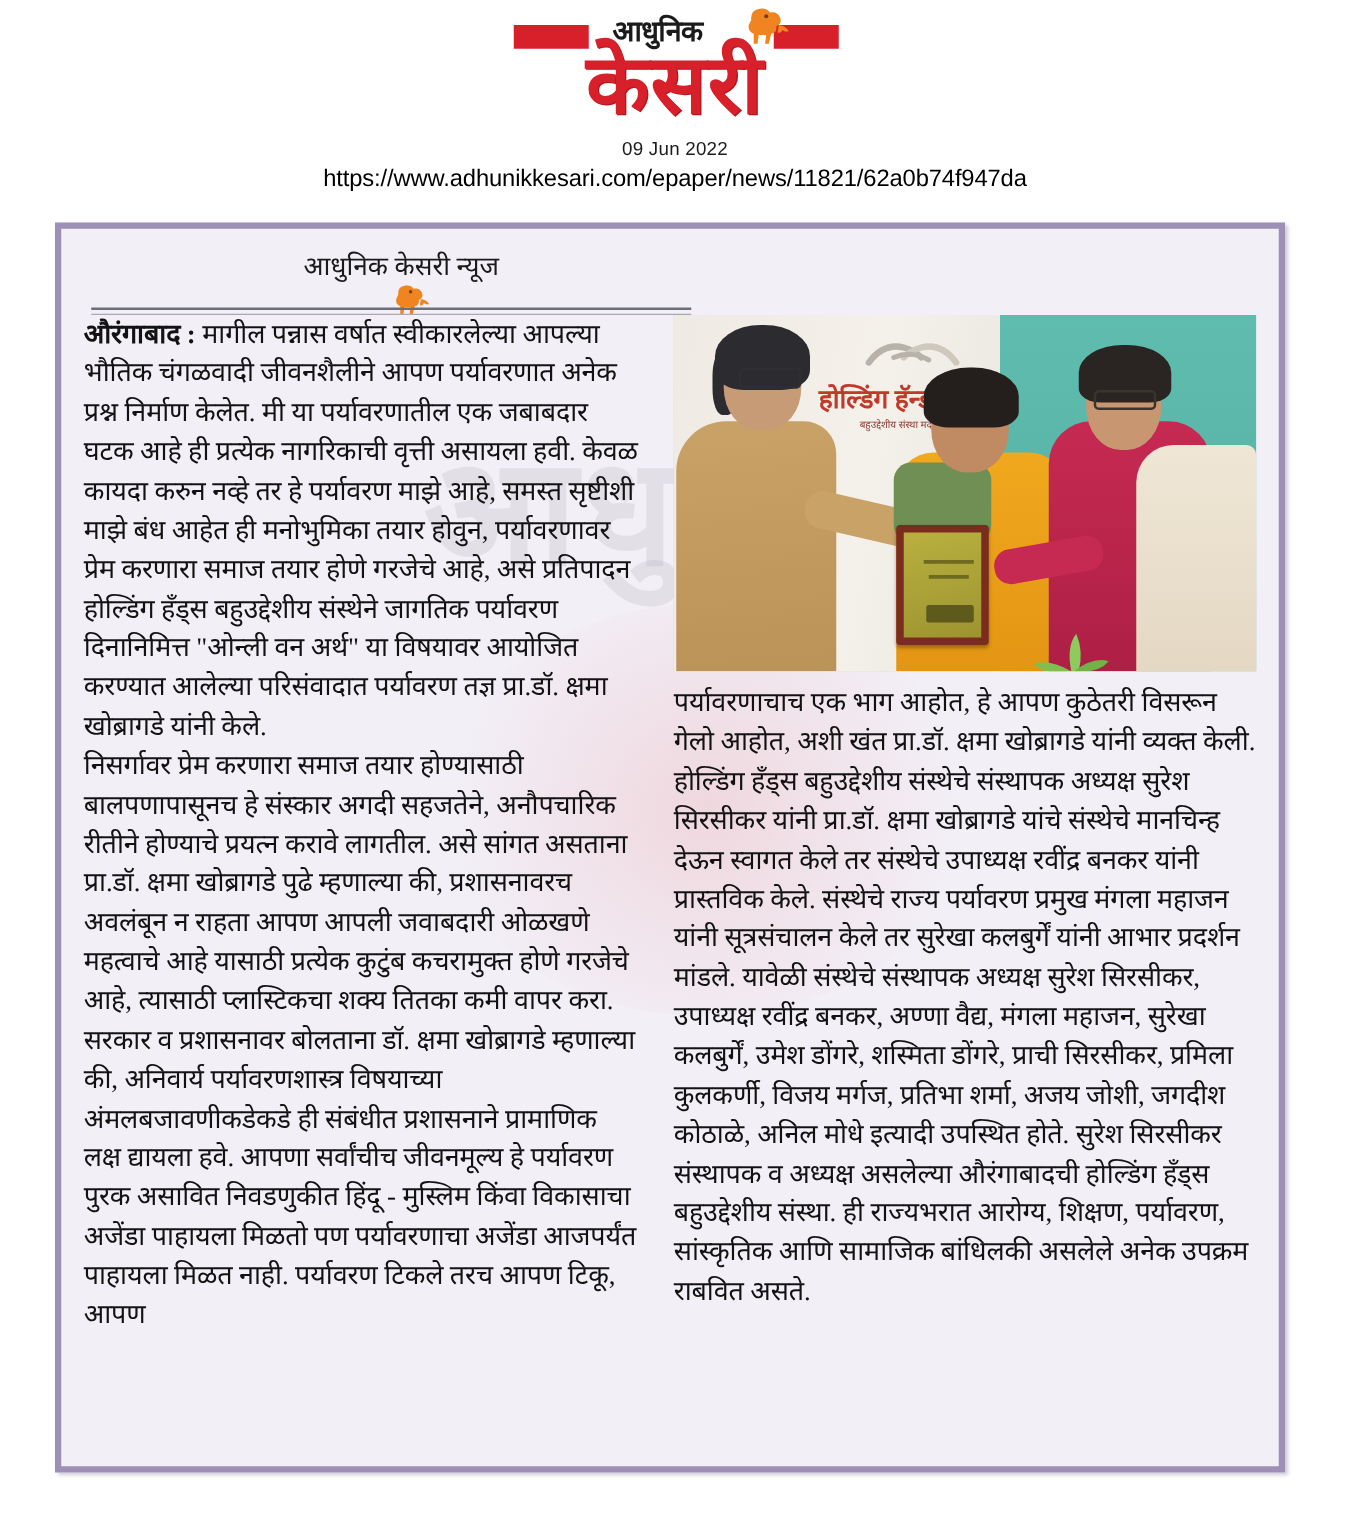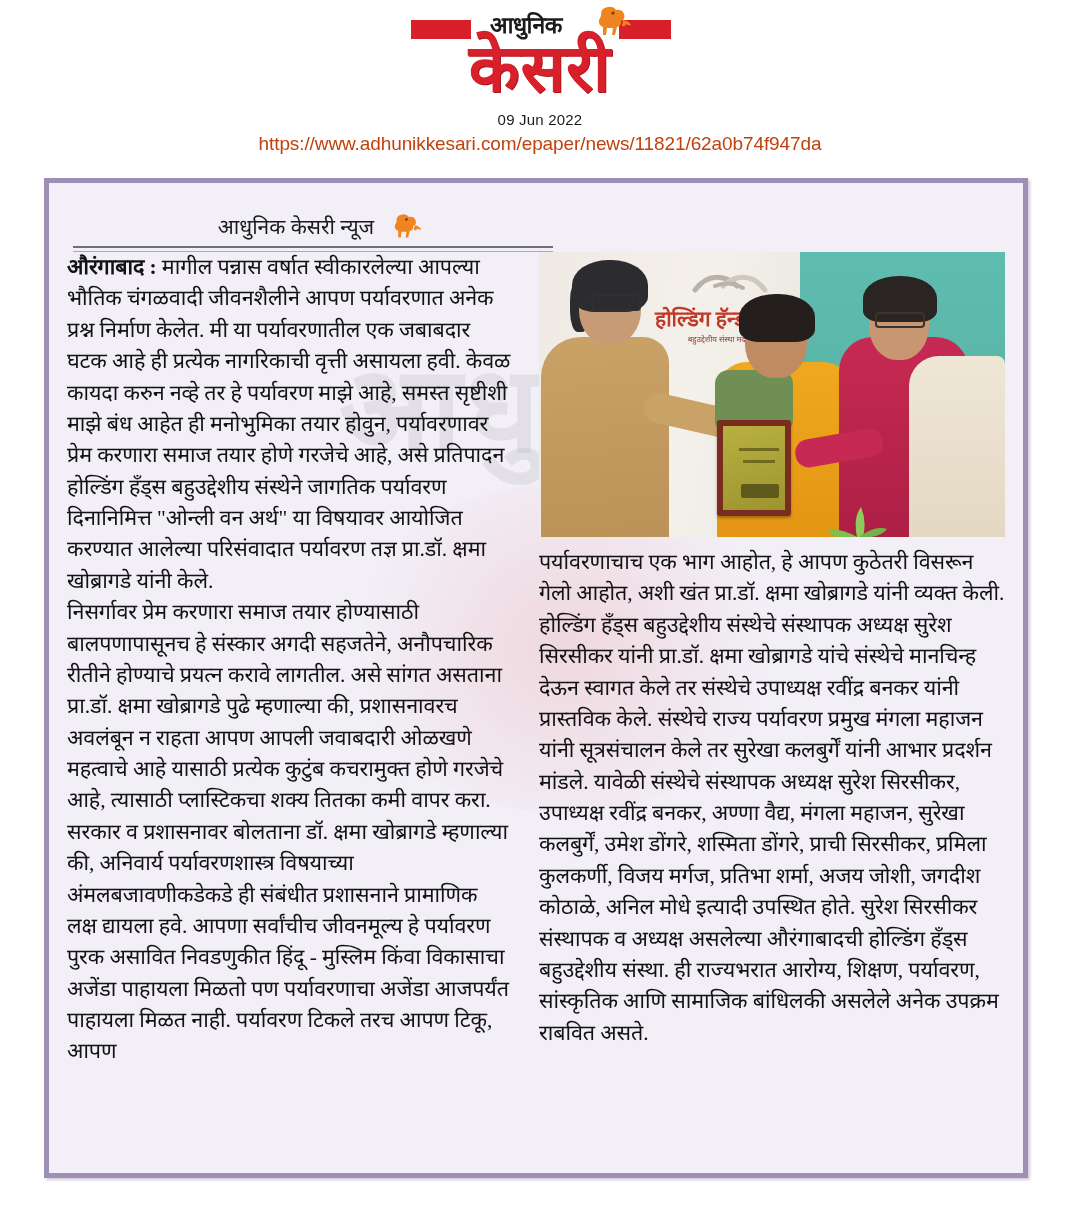--- a/index.html
+++ b/index.html
@@ -81,21 +81,21 @@
   .masthead-date {
     font-family: "Liberation Sans", sans-serif;
     font-size: 15px;
     color: #1c1c1c;
     margin-top: 1px;
     letter-spacing: 0.2px;
   }
   .masthead-url {
     font-family: "Liberation Sans", sans-serif;
     font-size: 19px;
-    color: #c2410c;
+    color: #000000;
     margin-top: 5px;
     letter-spacing: -0.1px;
   }
 
   
   .article-frame {
     position: absolute;
     left: 44px;
     top: 178px;
     width: 984px;
@@ -157,20 +157,21 @@
   
   .byline-row {
     position: relative;
     z-index: 2;
     margin-top: 14px;
     height: 30px;
     display: flex;
     align-items: center;
     justify-content: center;
     padding-right: 430px;
+    flex-direction: column;
   }
   .byline-text {
     font-family: "Liberation Serif", serif;
     font-size: 21px;
     font-weight: normal;
     color: #1a1a1a;
   }
   .lion-byline { margin-left: 10px; display: inline-flex; }
   .byline-rule {
     position: relative;

